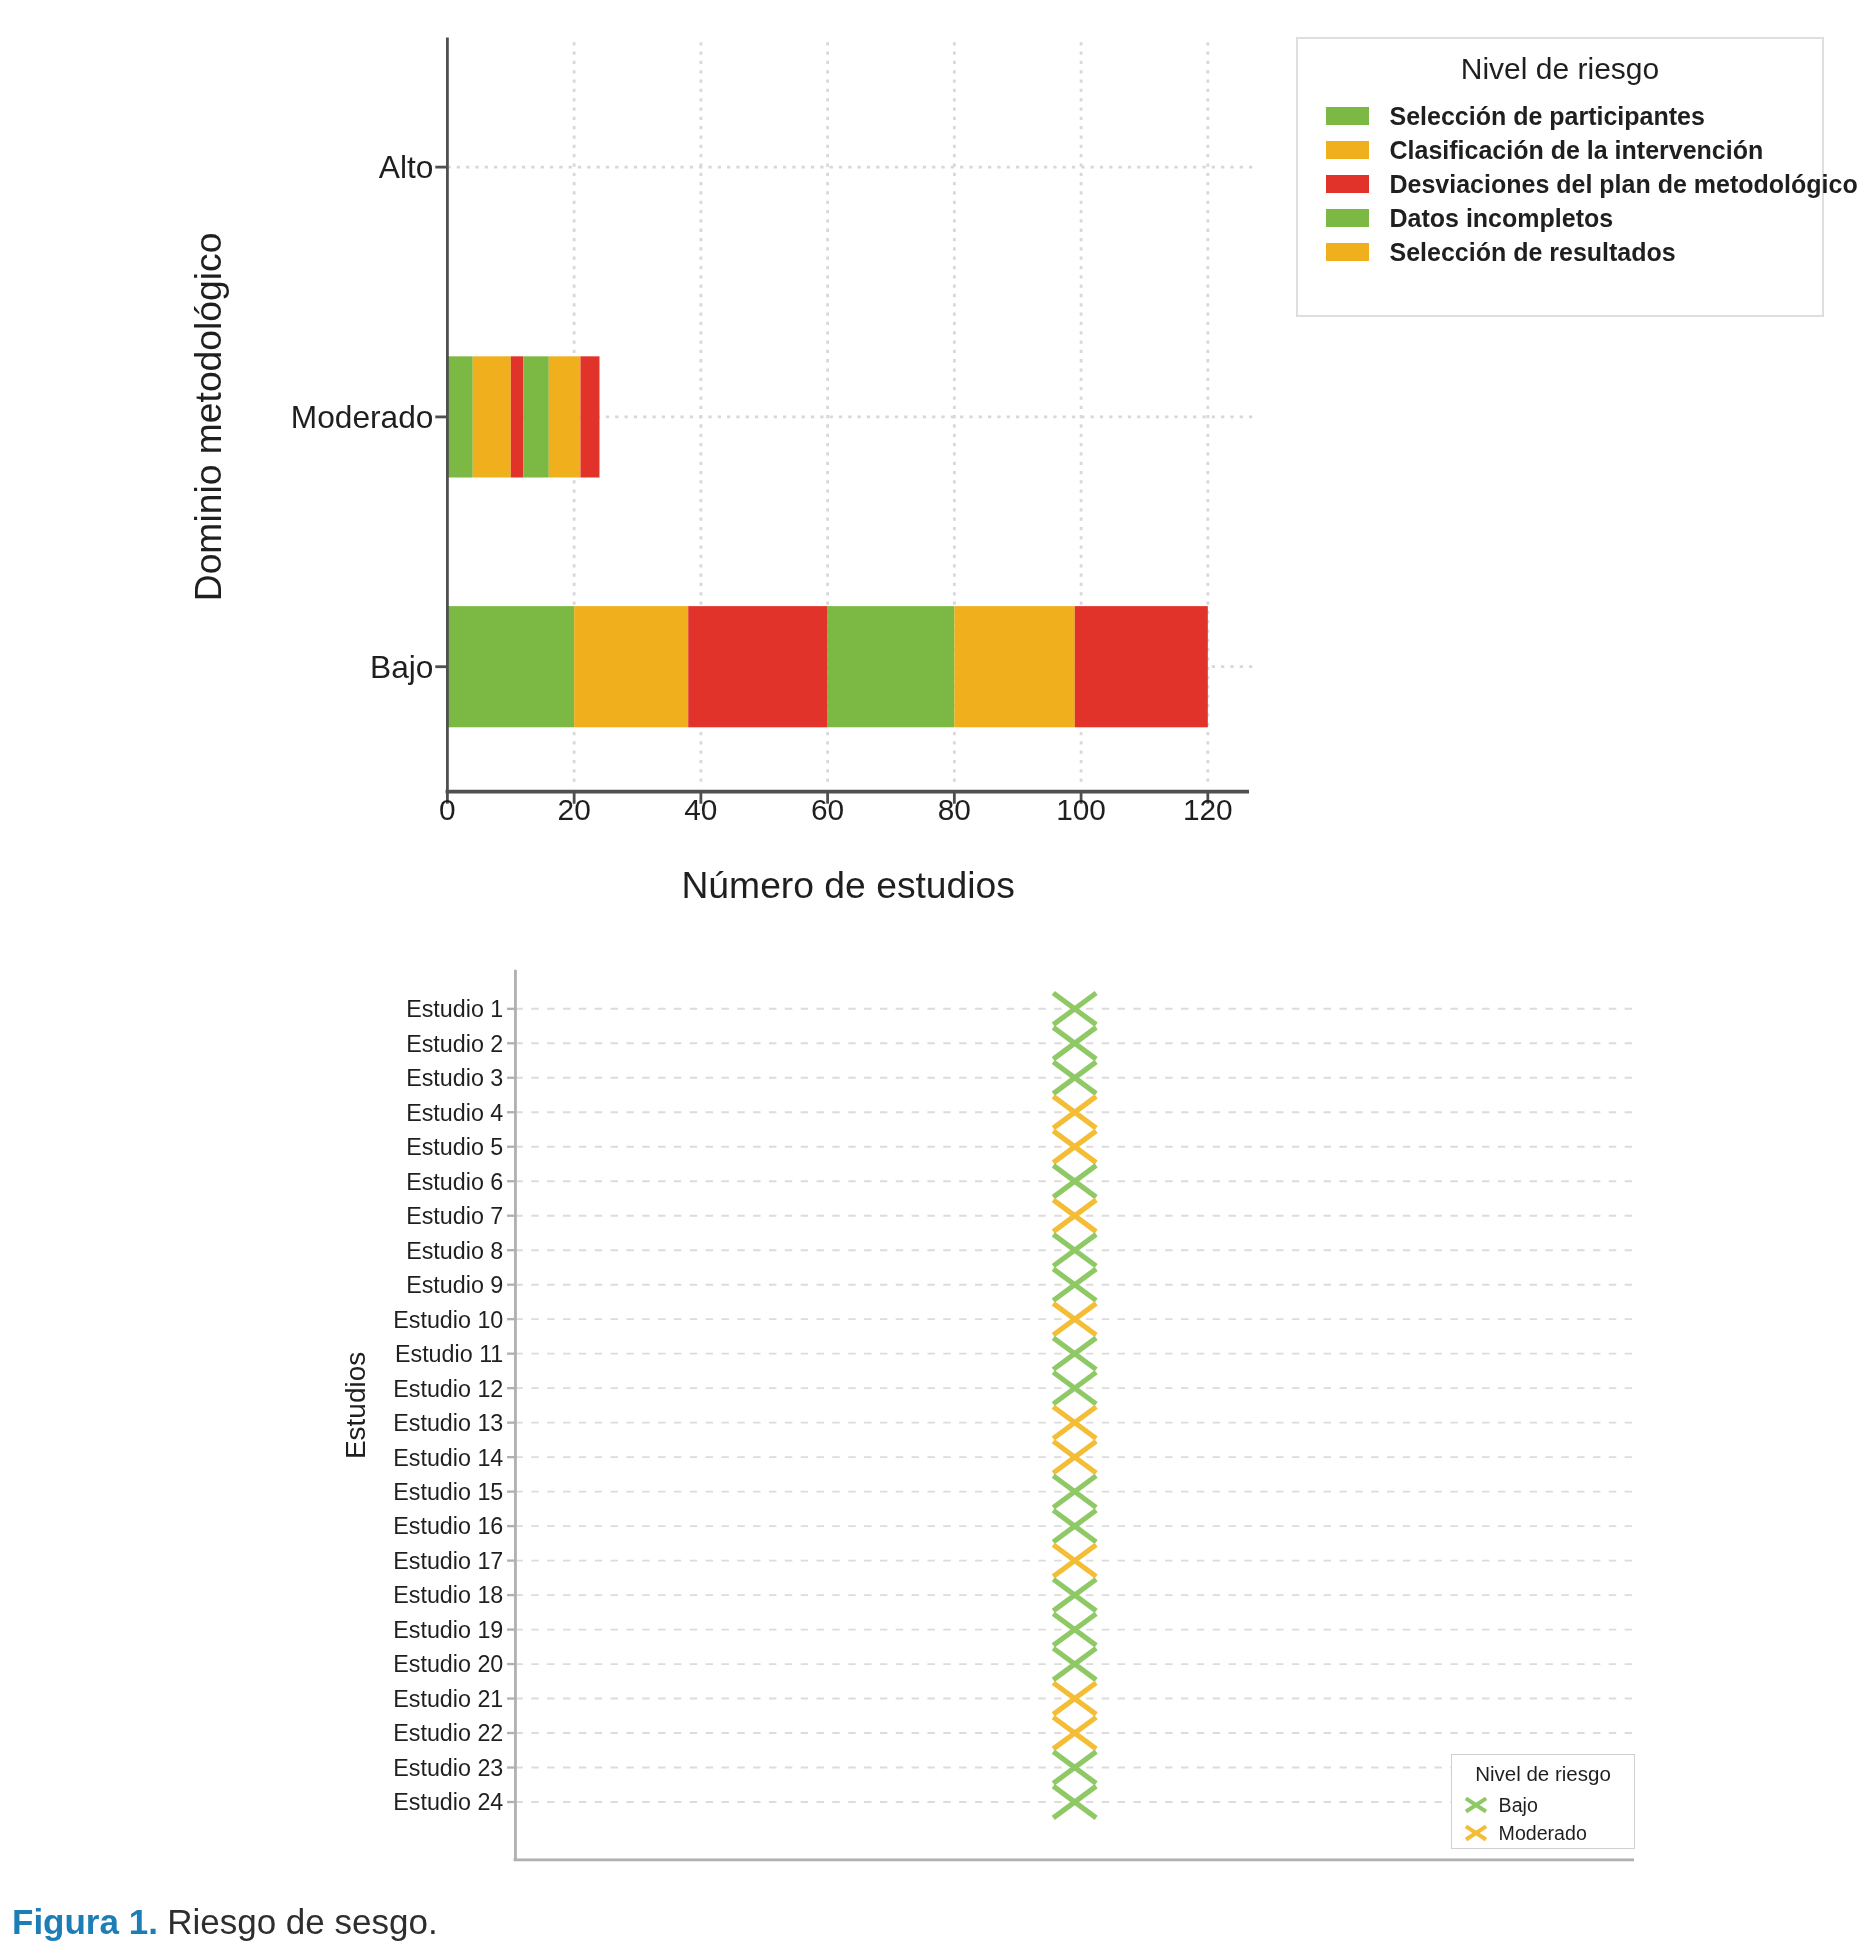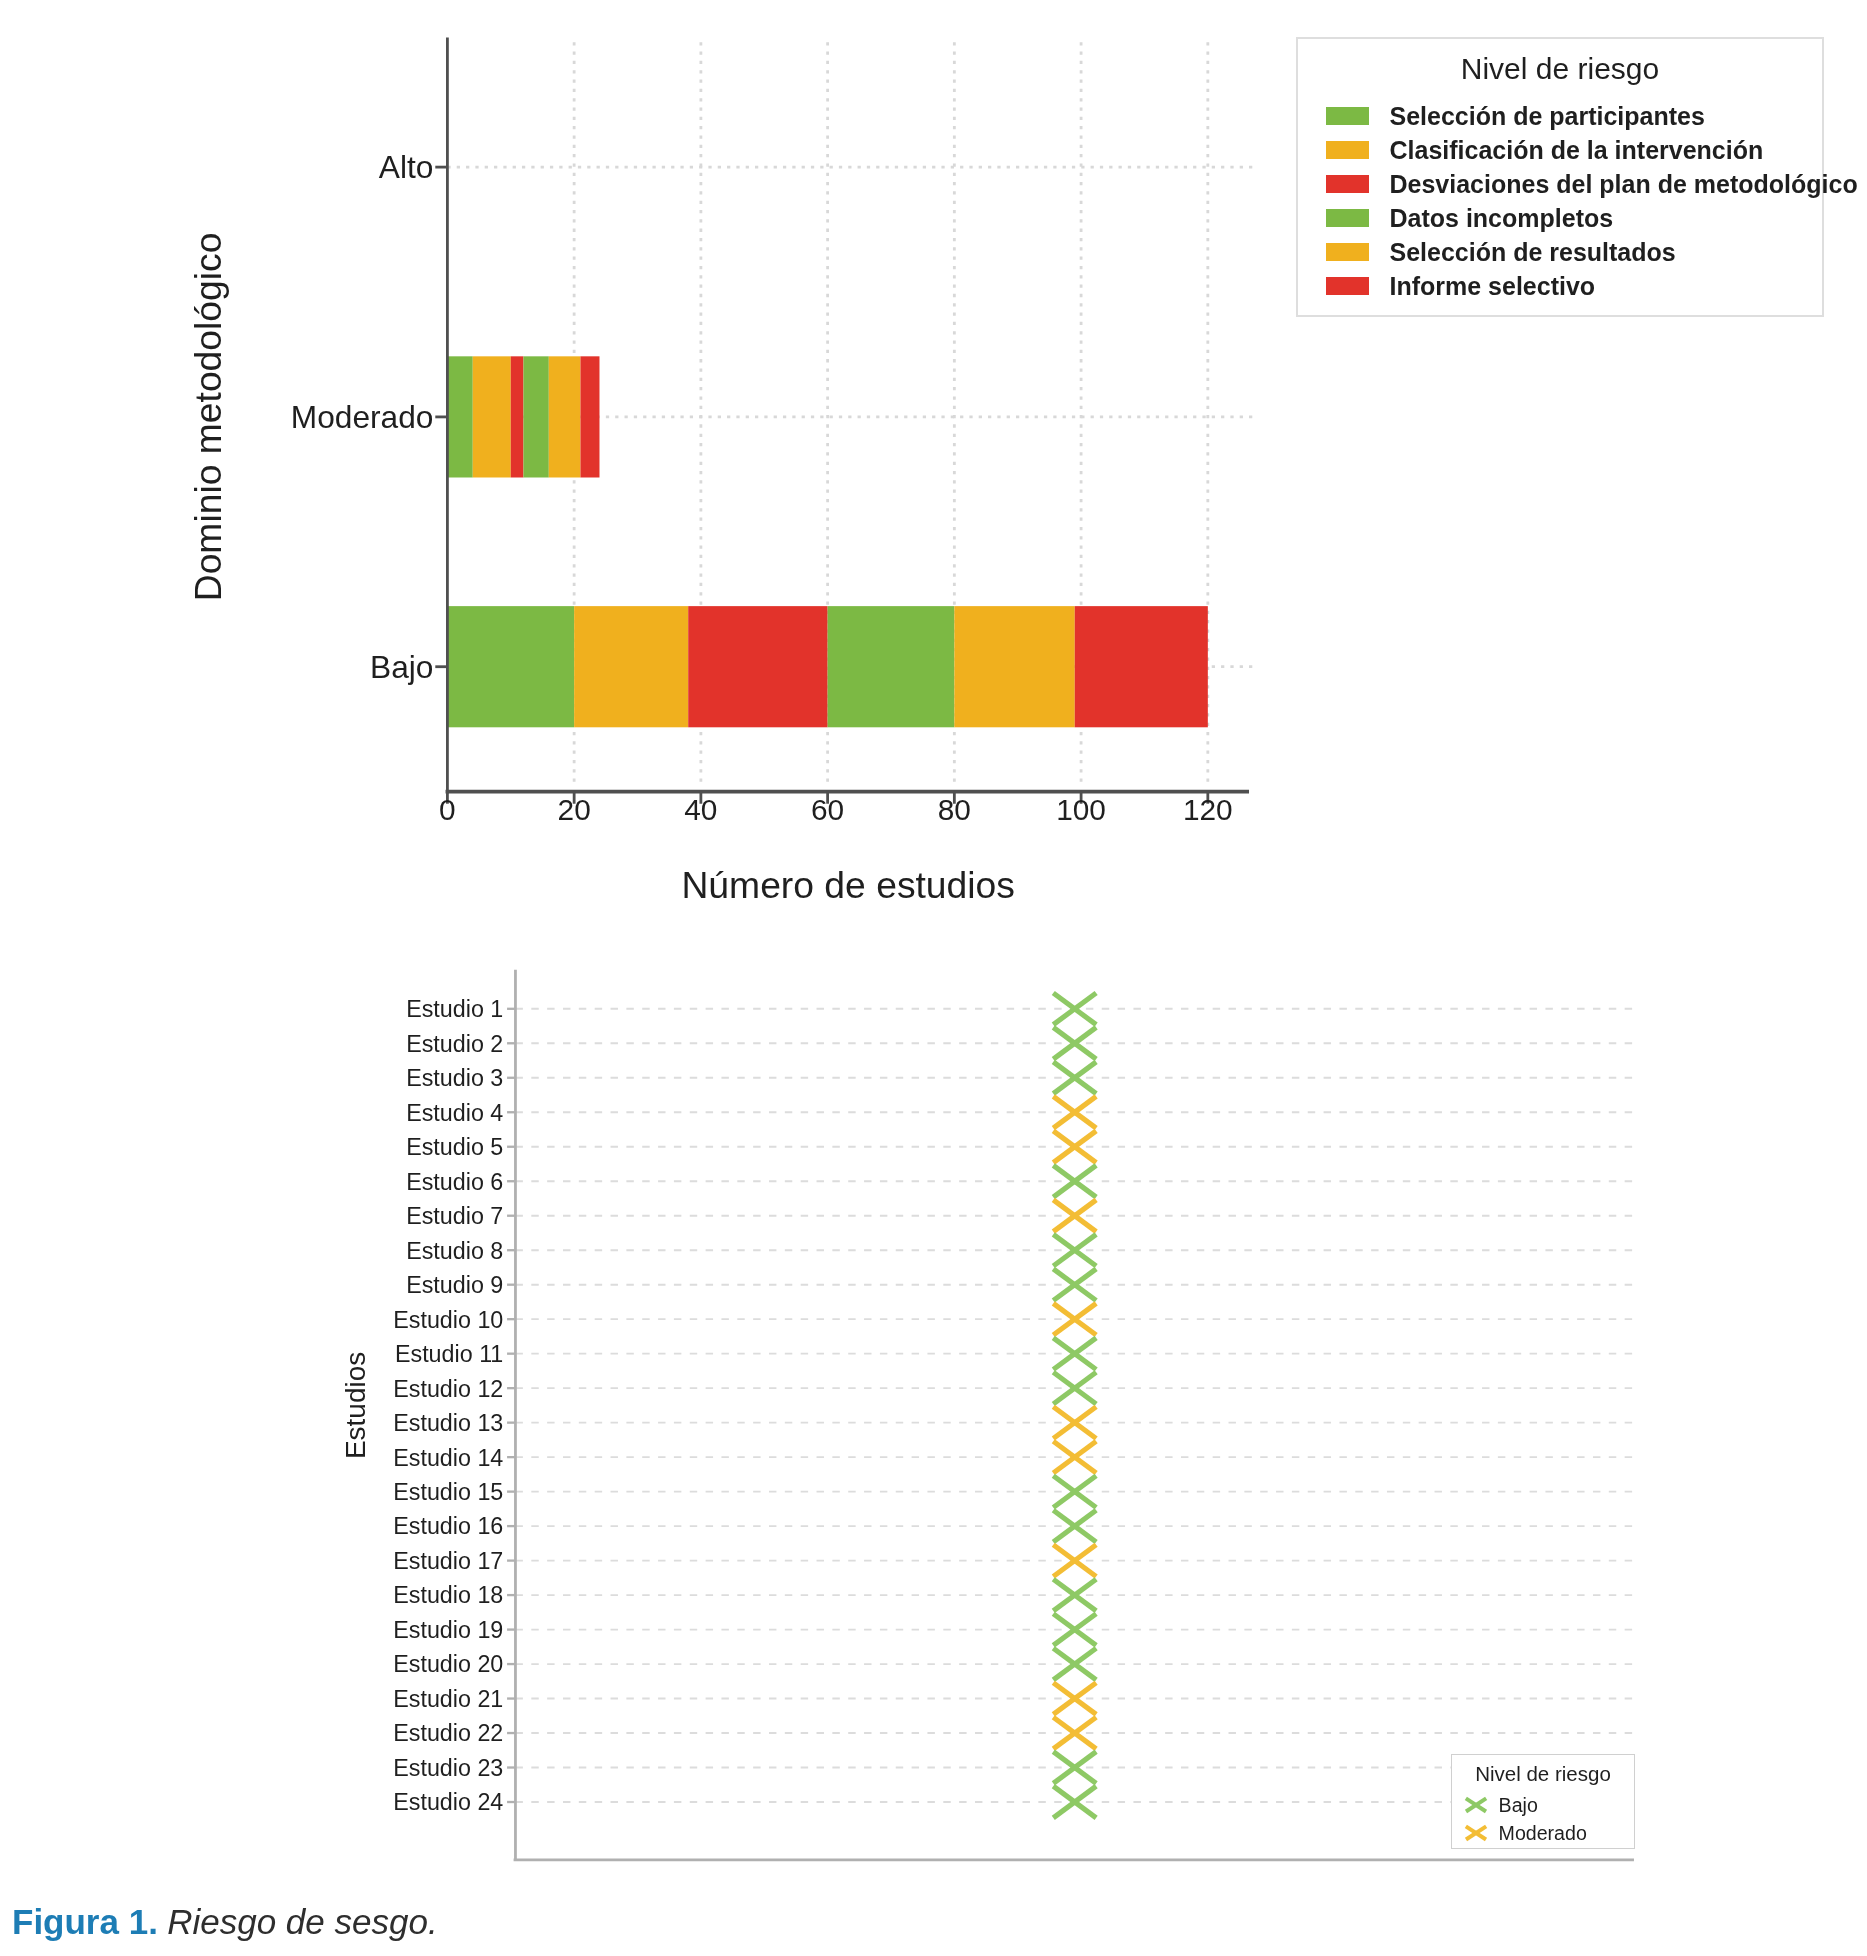--- a/index.html
+++ b/index.html
@@ -25,21 +25,21 @@
   .l2-item{display:flex;align-items:center;height:28px;padding-left:13px;}
   .xmark{position:relative;display:inline-block;width:22.4px;height:18.6px;margin-right:11.2px;flex:0 0 auto;}
   .xmark::before,.xmark::after{content:"";position:absolute;left:-0.9px;top:7.5px;width:24px;height:3.7px;background:var(--c,#888);}
   .xmark::before{transform:rotate(33deg);}
   .xmark::after{transform:rotate(-33deg);}
   .l2-label{font-size:19.6px;color:#1f1f1f;white-space:nowrap;}
 
   
   .caption{position:absolute;left:12px;top:1902px;font-size:35px;}
   .cap-label{font-weight:700;margin-top:19px;}
-  .cap-text{color:#2e2e2e;margin-left:9.3px;font-style:italic;}
+  .cap-text{color:#2e2e2e;margin-left:9.3px;}
 </style>
 </head>
 <body>
 
 <div class="page">
 
   <svg id="charts" width="1867" height="1957" viewBox="0 0 2003 2099">
       <line x1="615.9683794466403" y1="45" x2="615.9683794466403" y2="845" stroke="#d8d8d8" stroke-width="3" stroke-dasharray="3.5 6.5"></line>
       <line x1="751.9367588932806" y1="45" x2="751.9367588932806" y2="845" stroke="#d8d8d8" stroke-width="3" stroke-dasharray="3.5 6.5"></line>
       <line x1="887.905138339921" y1="45" x2="887.905138339921" y2="845" stroke="#d8d8d8" stroke-width="3" stroke-dasharray="3.5 6.5"></line>
@@ -226,24 +226,20 @@
         <span class="l1-label">Desviaciones del plan de metodológico</span>
       </div>
       <div class="l1-item">
         <span class="swatch" style="background: rgb(124, 185, 68);"></span>
         <span class="l1-label">Datos incompletos</span>
       </div>
       <div class="l1-item">
         <span class="swatch" style="background: rgb(240, 176, 30);"></span>
         <span class="l1-label">Selección de resultados</span>
       </div>
-      <div class="l1-item">
-        <span class="swatch" style="background: rgb(226, 51, 43);"></span>
-        <span class="l1-label">Informe selectivo</span>
-      </div>
     </div>
   </div>
 
   <div class="legend2">
     <div class="legend2-title">Nivel de riesgo</div>
     <div class="legend2-items">
       <div class="l2-item">
         <span class="xmark" style="--c: #8ec965;"></span>
         <span class="l2-label">Bajo</span>
       </div>

